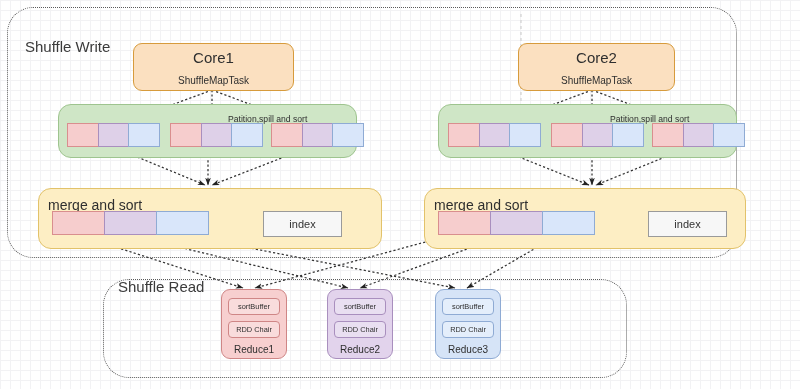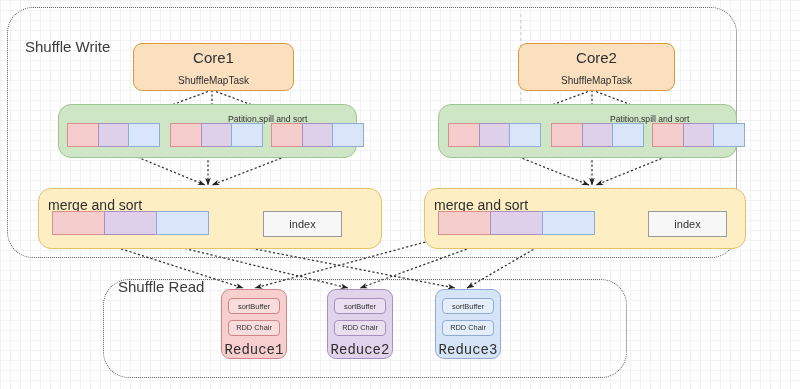--- a/index.html
+++ b/index.html
@@ -112,21 +112,21 @@
   .inner-box{
     width:52px;height:17px;
     display:flex;align-items:center;justify-content:center;
     font-size:7.4px;color:#2f2f2f;
     border-radius:4px;box-sizing:border-box;
   }
   .r1 .inner-box{background:#f9dcdc;border:1.2px solid #cf8686;}
   .r2 .inner-box{background:#e9dff1;border:1.2px solid #a98fbe;}
   .r3 .inner-box{background:#e4eefb;border:1.2px solid #8fabd4;}
   .inner-gap{height:6px;}
-  .reducer-name{font-size:14px;color:#2f2f2f;margin-top:6px;font-family:Liberation Mono, monospace;}
+  .reducer-name{font-size:10px;color:#2f2f2f;margin-top:6px;}
 
   
   svg.overlay{position:absolute;left:0;top:0;width:800px;height:389px;
               pointer-events:none;overflow:visible;}
   .guide{stroke:#c9c9c9;stroke-width:1;stroke-dasharray:3 3;}
 </style>
 </head>
 <body>
 
 <div id="canvas">

